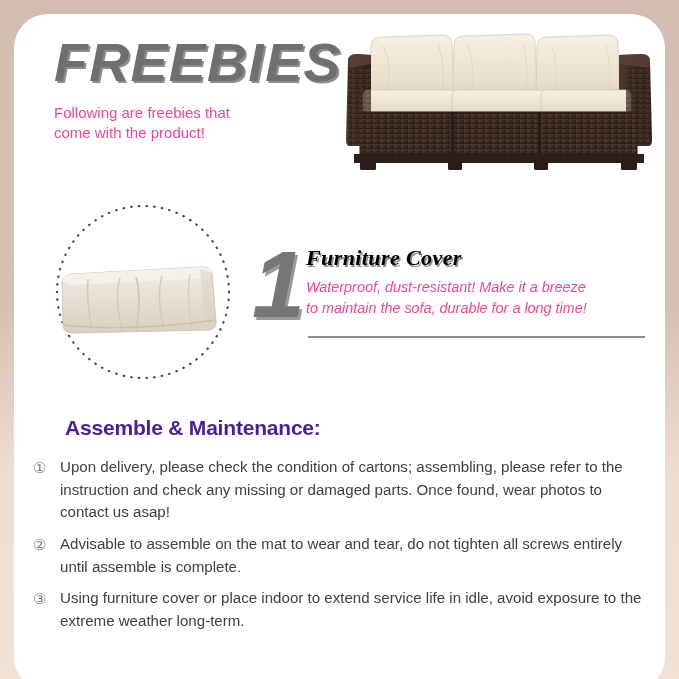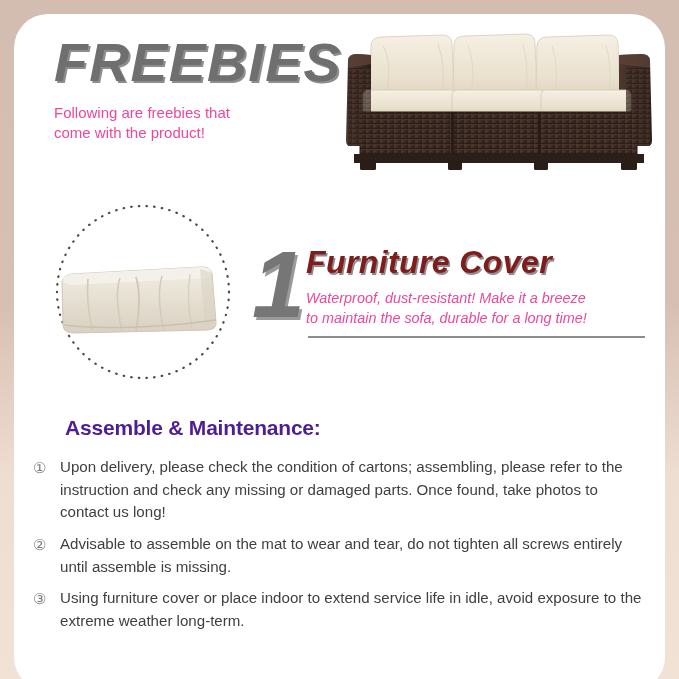--- a/index.html
+++ b/index.html
@@ -106,27 +106,28 @@
     text-shadow: 2.5px 2.5px 0 #9a9a9a;
     line-height: 1;
   }
   #item-text {
     position: absolute;
     left: 292px;
     top: 57px;
     width: 344px;
   }
   #item-title {
-    font-size: 32px;
+    font-size: 22px;
     font-style: italic;
     font-weight: bold;
-    color: #7f1d1d;
+    color: #000000;
     letter-spacing: 0.4px;
     text-shadow: 1.5px 1.5px 0 #8f8f8f;
     line-height: 1.05;
+    font-family: Liberation Serif, serif;
   }
   #item-desc {
     margin-top: 8px;
     font-size: 14.4px;
     font-style: italic;
     color: #ec4899;
     line-height: 1.45;
     white-space: pre-line;
   }
   #item-rule {
@@ -306,25 +307,25 @@
 
       <div id="item-rule"></div>
     </div>
 
     <div id="maint">
       <div id="maint-heading">Assemble &amp; Maintenance:</div>
 
       <div id="maint-list">
         <div class="maint-item">
           <div class="maint-marker">①</div>
-          <div class="maint-body">Upon delivery, please check the condition of cartons; assembling, please refer to the instruction and check any missing or damaged parts. Once found, take photos to contact us long!</div>
+          <div class="maint-body">Upon delivery, please check the condition of cartons; assembling, please refer to the instruction and check any missing or damaged parts. Once found, wear photos to contact us asap!</div>
         </div>
         <div class="maint-item">
           <div class="maint-marker">②</div>
-          <div class="maint-body">Advisable to assemble on the mat to wear and tear, do not tighten all screws entirely until assemble is missing.</div>
+          <div class="maint-body">Advisable to assemble on the mat to wear and tear, do not tighten all screws entirely until assemble is complete.</div>
         </div>
         <div class="maint-item">
           <div class="maint-marker">③</div>
           <div class="maint-body">Using furniture cover or place indoor to extend service life in idle, avoid exposure to the extreme weather long-term.</div>
         </div>
       </div>
     </div>
 
   </div>
 </div>

